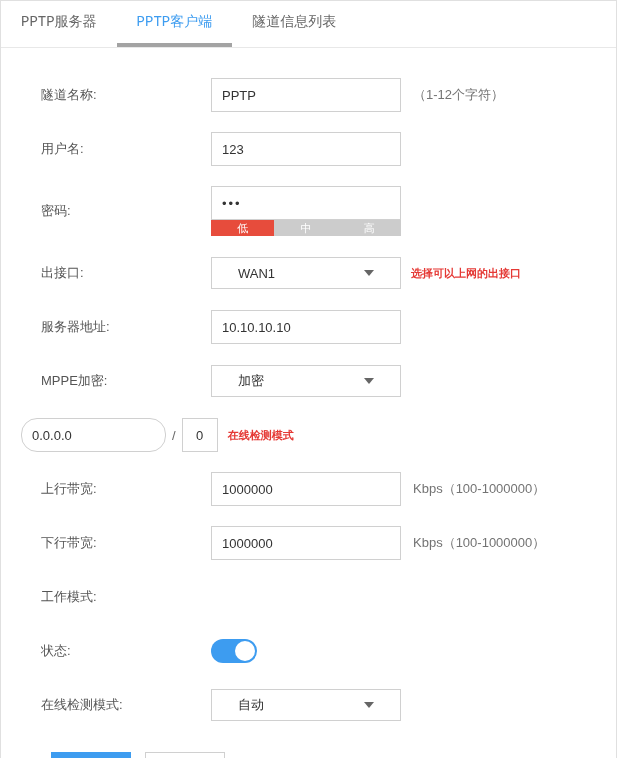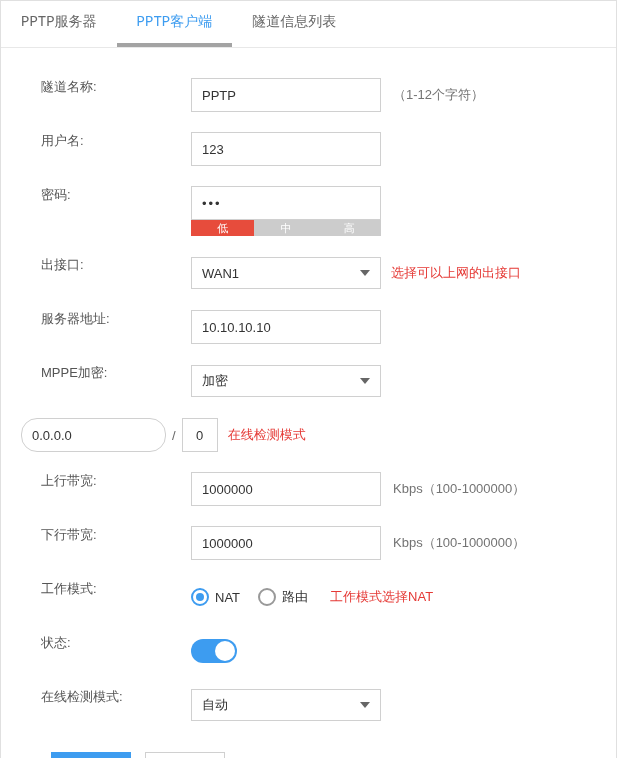--- a/index.html
+++ b/index.html
@@ -2,30 +2,30 @@
 <html><head>
 <meta charset="utf-8">
 <style>
 * { box-sizing: border-box; margin: 0; padding: 0; }
 body { font-family: "Microsoft YaHei", Arial, sans-serif; font-size: 13px; color: #333; background: #fff; }
 .container { width: 617px; border: 1px solid #e0e0e0; }
 .tabs { display: flex; border-bottom: 1px solid #e8e8e8; font-family: Liberation Mono, monospace; }
 .tab { padding: 12px 20px; cursor: pointer; color: #666; font-size: 14px; }
 .tab.active { color: #3d9cf0; border-bottom: 4px solid #a3a3a3; }
 .form { padding: 30px 20px 20px 20px; }
-.row { display: flex; margin-bottom: 20px; min-height: 34px; }
+.row { display: flex; align-items: center; margin-bottom: 20px; min-height: 34px; gap: 20px; }
 .label { width: 170px; padding-left: 20px; color: #555; }
 .field { display: flex; align-items: center; flex: 1; position: relative; }
 .input { width: 190px; height: 32px; border: 1px solid #d0d0d0; padding: 16px 10px; font-size: 13px; color: #333; outline: none; }
 .input.small { width: 145px; border-radius: 16px; }
 .input.tiny { width: 36px; text-align: center; }
-.select { width: 190px; height: 32px; border: 1px solid #d0d0d0; padding: 0 10px; font-size: 13px; background: #fff; display: flex; align-items: center; justify-content: space-between; cursor: pointer; }
+.select { width: 190px; height: 32px; border: 1px solid #d0d0d0; padding: 0 26px; font-size: 13px; background: #fff; display: flex; align-items: center; justify-content: space-between; cursor: pointer; }
 .chevron { width: 0; height: 0; border-left: 5px solid transparent; border-right: 5px solid transparent; border-top: 6px solid #666; }
 .hint { color: #737373; margin-left: 12px; }
-.note-red { color: #e53935; margin-left: 10px; font-size: 13px; }
+.note-red { color: #e53935; margin-left: 10px; font-size: 11px; font-weight: bold; }
 .slash { margin: 0 6px; color: #666; }
 .strength { display: flex; width: 190px; height: 16px; font-size: 11px; color: #fff; text-align: center; }
 .strength > div { flex: 1; line-height: 16px; }
 .s-low { background: #e74c3c; }
 .s-mid { background: #ccc; }
 .s-high { background: #ccc; }
 .radio-group { display: flex; align-items: center; }
 .radio { display: flex; align-items: center; margin-right: 18px; cursor: pointer; }
 .radio-circle { width: 18px; height: 18px; border: 2px solid #3d9cf0; border-radius: 50%; display: flex; align-items: center; justify-content: center; margin-right: 6px; }
 .radio-circle.unchecked { border-color: #999; }
@@ -128,35 +128,20 @@
     <div class="row">
       <div class="label">下行带宽:</div>
       <div class="field">
         <input class="input" value="1000000" style="">
         <span class="hint">Kbps（100-1000000）</span>
       </div>
     </div>
 
     <div class="row">
       <div class="label">工作模式:</div>
-      <div class="field">
-        <div class="radio-group">
-          <div class="radio">
-            <span class="radio-circle">
-                <span class="radio-dot"></span>
-              </span>
-            <span>NAT</span>
-          </div>
-          <div class="radio">
-            <span class="radio-circle unchecked"></span>
-            <span>路由</span>
-          </div>
-          <span class="note-red" style="margin-left:4px;">工作模式选择NAT</span>
-        </div>
-      </div>
     </div>
 
     <div class="row">
       <div class="label">状态:</div>
       <div class="field">
         <div class="toggle">
           <div class="toggle-knob"></div>
         </div>
       </div>
     </div>

